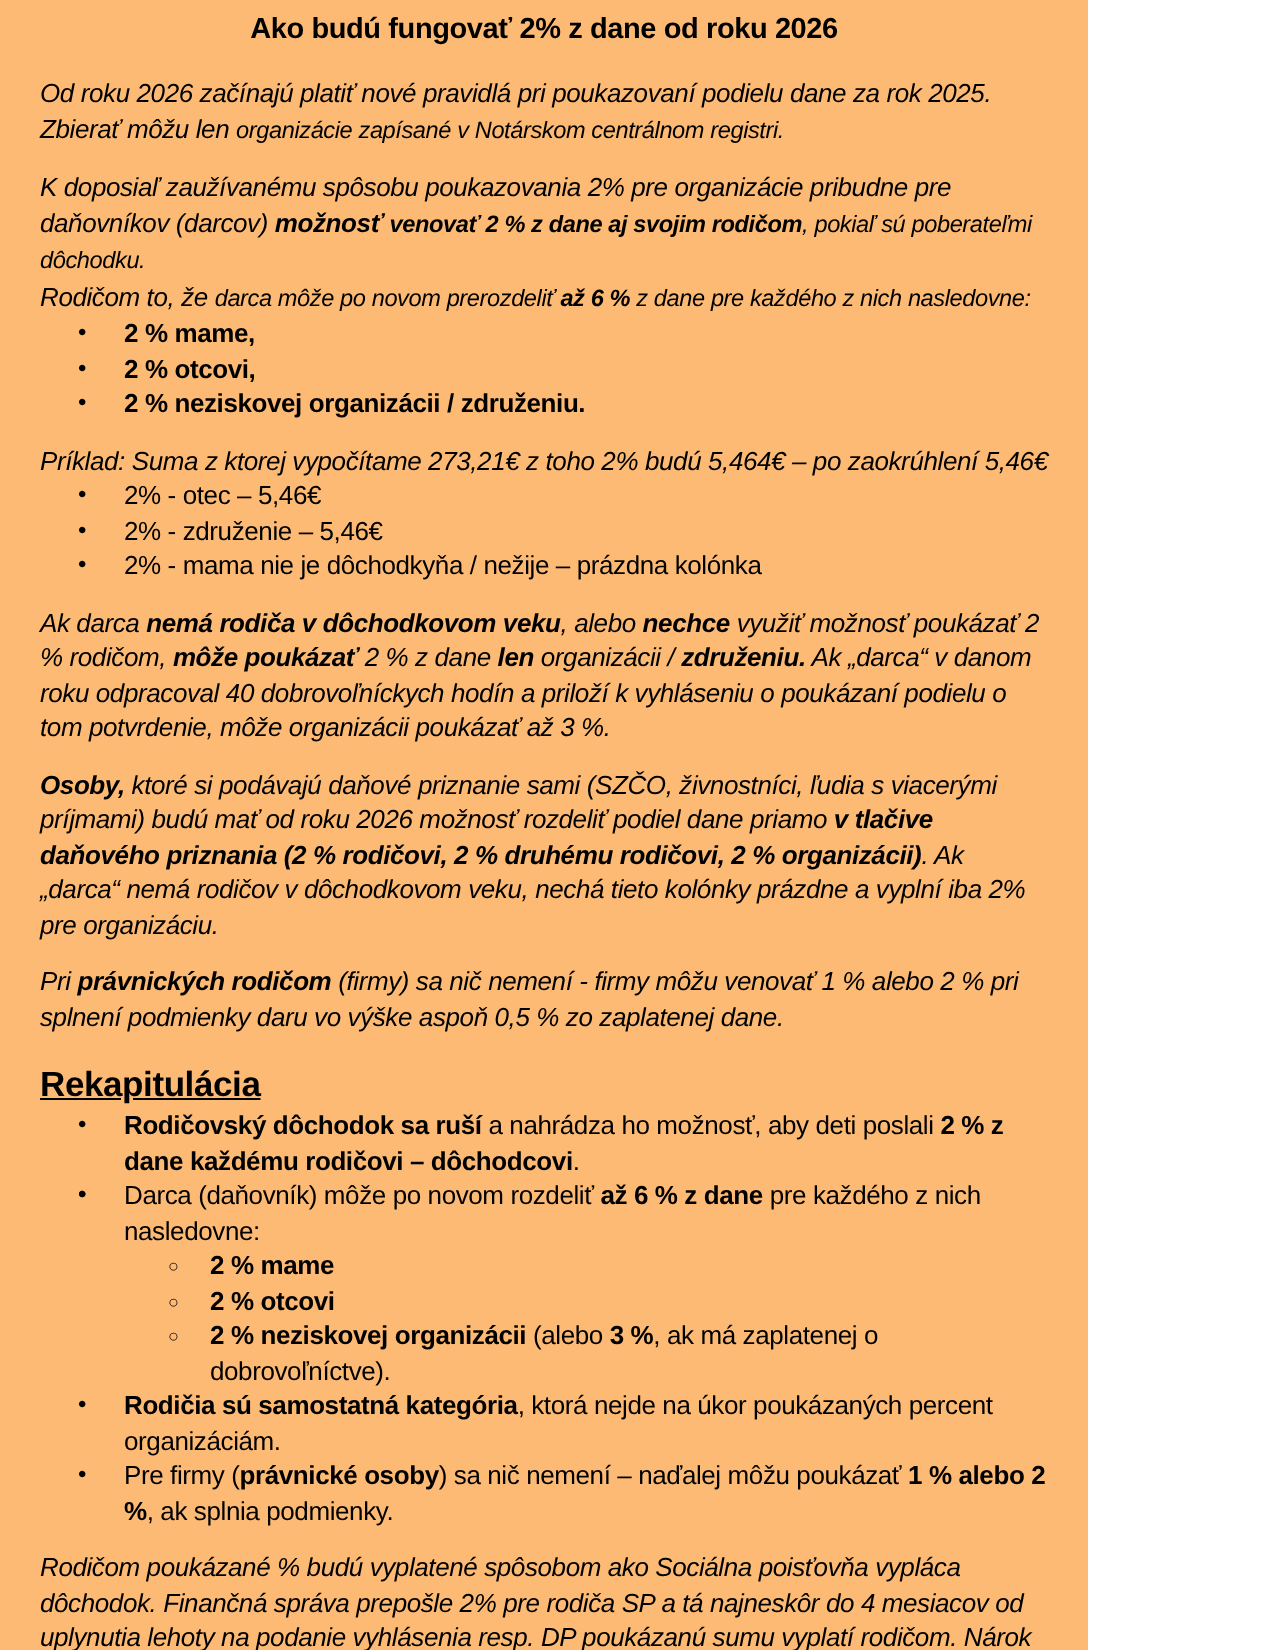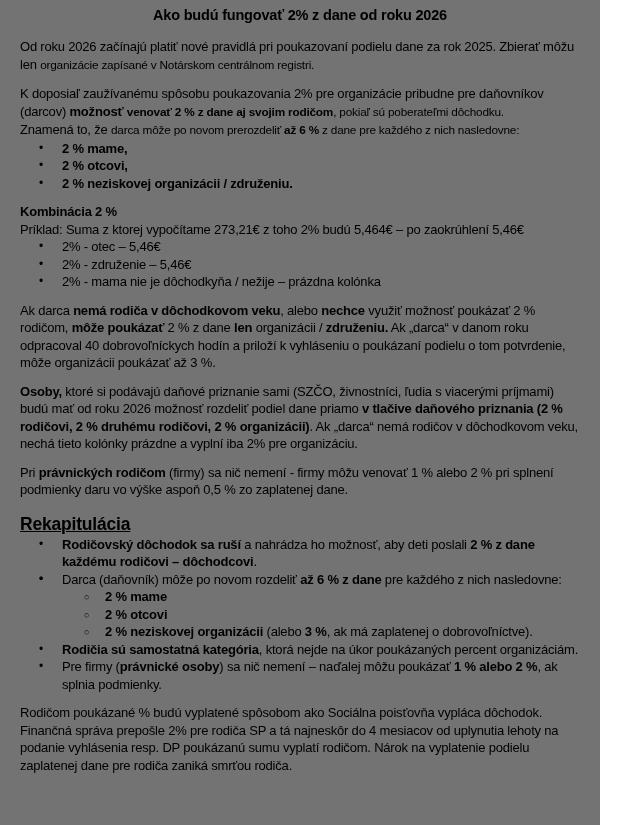--- a/index.html
+++ b/index.html
@@ -1,29 +1,29 @@
 <!DOCTYPE html>
 <html><head>
 <meta charset="utf-8">
 <style>
   html,body { margin:0; padding:0; background:#ffffff; }
   .page {
-    width:600px; height:825px; box-sizing:border-box;
+    width:544px; height:825px; box-sizing:border-box;
     padding:6px 20px 0 20px;
-    background:#737373; color:#000000;
+    background:#fdba74; color:#000000;
     font-family:"Liberation Sans", sans-serif;
     font-size:13px; letter-spacing:-0.2px;
     overflow:hidden;
   }
   .title {
     font-weight:bold; text-align:center;
     font-size:14.5px; line-height:19px;
     margin-bottom:13px;
   }
-  .para { line-height:17.5px; }
+  .para { line-height:17.5px;font-style:italic; }
   .spacer { height:11px; }
   .h1 {
     font-weight:bold; font-size:17.5px; line-height:24px; margin-top:2px;text-decoration:underline;
   }
   span.b { font-weight:bold; }
   span.s { font-size:11.8px; }
   .li { position:relative; line-height:17.5px; }
   .li .content { display:inline; }
   .lvl1 { padding-left:42px; }
   .lvl1 > .marker { position:absolute; left:19px; top:0; font-size:12px; }
@@ -32,26 +32,25 @@
 </style>
 </head>
 <body>
 
 <div class="page">
   <div class="title">Ako budú fungovať 2% z dane od roku 2026</div>
   <div id="doc-body">
       <div class="para"><span>Od roku 2026 začínajú platiť nové pravidlá pri poukazovaní podielu dane za rok 2025. Zbierať môžu len </span><span class="s">organizácie zapísané v Notárskom centrálnom registri.</span></div>
       <div class="spacer"></div>
       <div class="para"><span>K doposiaľ zaužívanému spôsobu poukazovania 2% pre organizácie pribudne pre daňovníkov (darcov) </span><span class="b">možnosť </span><span class="b s">venovať 2 % z dane aj svojim rodičom</span><span class="s">, pokiaľ sú poberateľmi dôchodku.</span></div>
-      <div class="para"><span>Znamená to, že </span><span class="s">darca môže po novom prerozdeliť </span><span class="b s">až 6 % </span><span class="s">z dane pre každého z nich nasledovne:</span></div>
+      <div class="para"><span>Rodičom to, že </span><span class="s">darca môže po novom prerozdeliť </span><span class="b s">až 6 % </span><span class="s">z dane pre každého z nich nasledovne:</span></div>
       <div class="li lvl1"><span class="marker">•</span><span class="content"><span class="b">2 % mame,</span></span></div>
       <div class="li lvl1"><span class="marker">•</span><span class="content"><span class="b">2 % otcovi,</span></span></div>
       <div class="li lvl1"><span class="marker">•</span><span class="content"><span class="b">2 % neziskovej organizácii / združeniu.</span></span></div>
       <div class="spacer"></div>
-      <div class="para"><span class="b">Kombinácia 2 %</span></div>
       <div class="para"><span>Príklad: Suma z ktorej vypočítame 273,21€ z toho 2% budú 5,464€ – po zaokrúhlení 5,46€</span></div>
       <div class="li lvl1"><span class="marker">•</span><span class="content"><span>2% - otec – 5,46€</span></span></div>
       <div class="li lvl1"><span class="marker">•</span><span class="content"><span>2% - združenie – 5,46€</span></span></div>
       <div class="li lvl1"><span class="marker">•</span><span class="content"><span>2% - mama nie je dôchodkyňa / nežije – prázdna kolónka</span></span></div>
       <div class="spacer"></div>
       <div class="para"><span>Ak darca </span><span class="b">nemá rodiča v dôchodkovom veku</span><span>, alebo </span><span class="b">nechce</span><span> využiť možnosť poukázať 2 % rodičom, </span><span class="b">môže poukázať</span><span> 2 % z dane </span><span class="b">len</span><span> organizácii / </span><span class="b">združeniu.</span><span> Ak „darca“ v danom roku odpracoval 40 dobrovoľníckych hodín a priloží k vyhláseniu o poukázaní podielu o tom potvrdenie, môže organizácii poukázať až 3 %.</span></div>
       <div class="spacer"></div>
       <div class="para"><span class="b">Osoby,</span><span> ktoré si podávajú daňové priznanie sami (SZČO, živnostníci, ľudia s viacerými príjmami) budú mať od roku 2026 možnosť rozdeliť podiel dane priamo </span><span class="b">v tlačive daňového priznania (2 % rodičovi, 2 % druhému rodičovi, 2 % organizácii)</span><span>. Ak „darca“ nemá rodičov v dôchodkovom veku, nechá tieto kolónky prázdne a vyplní iba 2% pre organizáciu.</span></div>
       <div class="spacer"></div>
       <div class="para"><span>Pri </span><span class="b">právnických rodičom</span><span> (firmy) sa nič nemení - firmy môžu venovať 1 % alebo 2 % pri splnení podmienky daru vo výške aspoň 0,5 % zo zaplatenej dane.</span></div>

